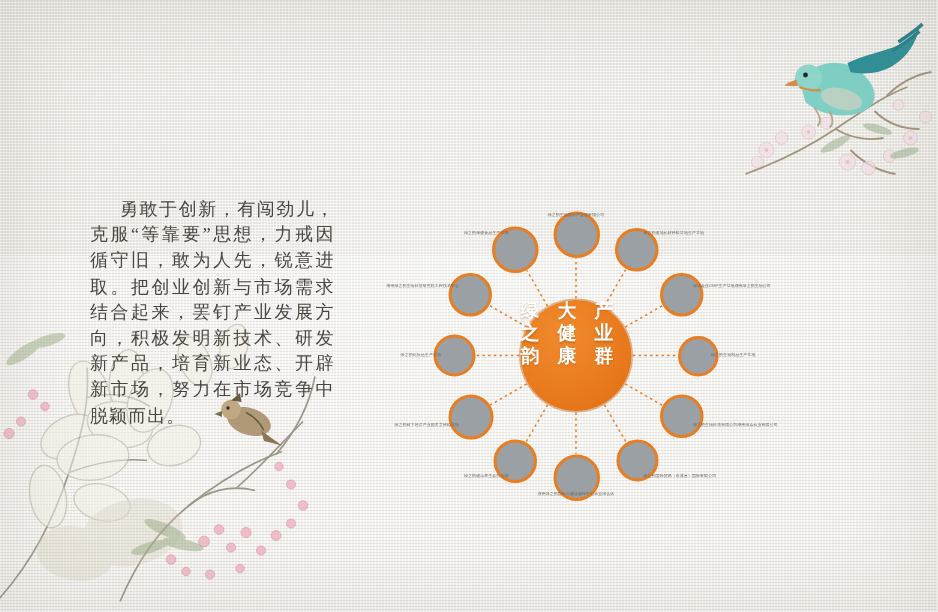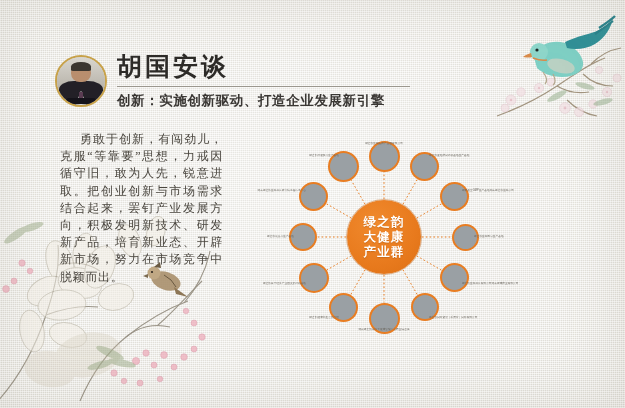--- a/index.html
+++ b/index.html
@@ -56,21 +56,21 @@
     font-size:12px;line-height:17.2px;color:#4a463f;
     text-align:justify;text-indent:20px;letter-spacing:.7px;
   }
 
   
   .diagram{position:absolute;left:255px;top:118px;width:300px;height:250px;}
   .center-circle{
     position:absolute;left:92px;top:82px;width:74px;height:74px;border-radius:50%;
     background:radial-gradient(circle at 38% 32%,#f08a2e 0%,#e87a1d 60%,#dd6f14 100%);
     box-shadow:0 0 0 1px rgba(190,95,15,.45);
-    display:flex;flex-direction:column;align-items:center;justify-content:center;
+    display:flex;flex-direction:row;justify-content:center;
     z-index:6;
   }
   .center-circle span{
     display:block;color:#fff;font-weight:700;font-size:12.5px;line-height:15px;
     letter-spacing:1.2px;text-shadow:0 1px 1px rgba(150,70,5,.35);
     font-family:"Liberation Sans",sans-serif;
   }
   .node{position:absolute;z-index:4;}
   .node .bubble{
     position:absolute;left:0;top:0;border-radius:50%;
@@ -255,34 +255,20 @@
         <path d="M36 45 q-6 2 -8 4 q7 1 9 0 z" fill="#d98b4a"></path>
         <circle cx="42" cy="42" r="1.6" fill="#1d2a2a"></circle>
         <path d="M38 50 q8 3 14 2" stroke="#d98b4a" stroke-width="1.6" fill="none"></path>
         <path d="M48 64 q6 8 2 12" stroke="#b4a88e" stroke-width="1.2" fill="none"></path>
         <path d="M58 66 q4 8 0 11" stroke="#b4a88e" stroke-width="1.2" fill="none"></path>
         <ellipse cx="66" cy="58" rx="14" ry="7" fill="#d9d2c3" opacity=".65" transform="rotate(14 66 58)"></ellipse>
       </g>
     </svg>
   </div>
 
-  <div class="header">
-    <div class="avatar">
-      <div class="ph-bg"></div>
-      <div class="ph-body"></div>
-      <div class="ph-shirt"></div>
-      <div class="ph-tie"></div>
-      <div class="ph-arms"></div>
-      <div class="ph-head"></div>
-      <div class="ph-hair"></div>
-    </div>
-    <div class="h-title">胡国安谈</div>
-    <div class="h-rule"></div>
-    <div class="h-sub">创新：实施创新驱动、打造企业发展新引擎</div>
-  </div>
 
   <div class="bodycopy">勇敢于创新，有闯劲儿，克服“等靠要”思想，力戒因循守旧，敢为人先，锐意进取。把创业创新与市场需求结合起来，罢钉产业发展方向，积极发明新技术、研发新产品，培育新业态、开辟新市场，努力在市场竞争中脱颖而出。</div>
 
   <div class="diagram">
     <svg id="spokes" width="300" height="250" style="position:absolute;left:0;top:0;z-index:1;">
         <line x1="129" y1="81" x2="129" y2="53.5" stroke="#e87d22" stroke-width="1" stroke-dasharray="1.6 2.2"></line>
         <line x1="148" y1="86.09103465619134" x2="162.25" y2="61.409310648334824" stroke="#e87d22" stroke-width="1" stroke-dasharray="1.6 2.2"></line>
         <line x1="161.9089653438087" y1="100" x2="186.59068935166516" y2="85.75" stroke="#e87d22" stroke-width="1" stroke-dasharray="1.6 2.2"></line>
         <line x1="167" y1="119" x2="196.5" y2="119" stroke="#e87d22" stroke-width="1" stroke-dasharray="1.6 2.2"></line>
         <line x1="161.9089653438087" y1="138" x2="186.59068935166516" y2="152.25" stroke="#e87d22" stroke-width="1" stroke-dasharray="1.6 2.2"></line>

